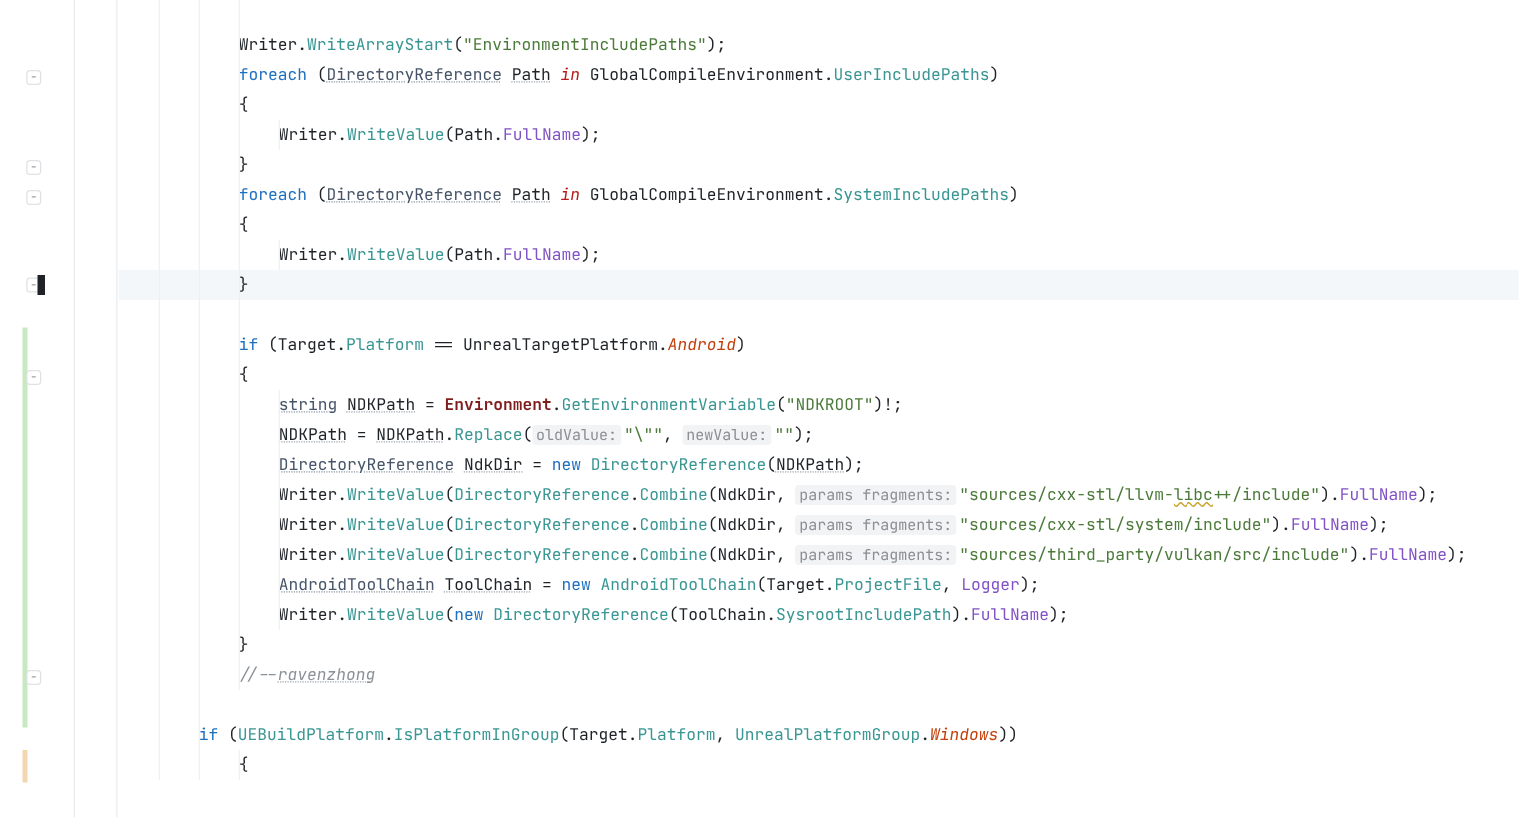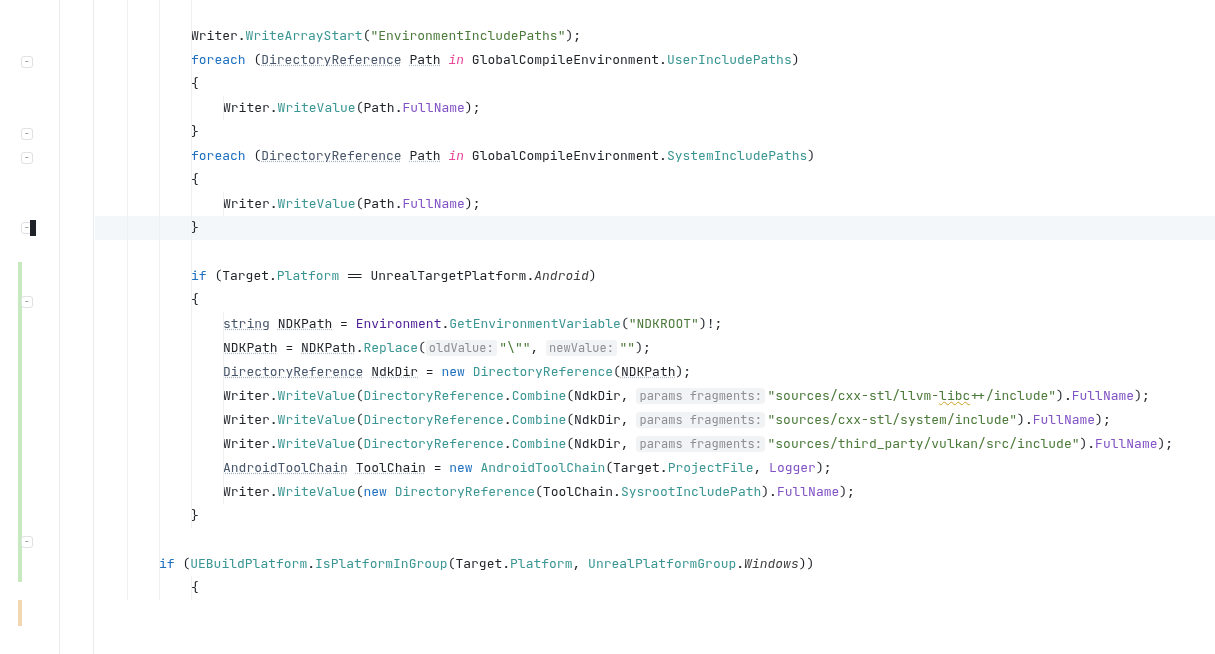--- a/index.html
+++ b/index.html
@@ -83,26 +83,26 @@
   
   .line.current {
     background: #f4f7fa;
   }
 
   
   .tk-default   { color: #1f2328; }
   .tk-method    { color: #3a9693; }           
   .tk-string    { color: #4c7a3a; }           
   .tk-keyword   { color: #1e6fbf; }           
-  .tk-keyword-it{ color: #ec4899; font-style: italic; }
+  .tk-keyword-it{ color: #b91c1c; font-style: italic; }
   .tk-type      { color: #475569; text-decoration: underline dotted #a6b0bb; } 
-  .tk-type-plain{ color: #4c1d95; }           
+  .tk-type-plain{ color: #7f1d1d; font-weight: bold; }           
   .tk-var       { color: #1f2328; text-decoration: underline dotted #b4bcc4; }
   .tk-prop      { color: #8253c5; }           
-  .tk-enum      { color: #404040; font-style: italic; }
+  .tk-enum      { color: #c2410c; font-style: italic; }
   .tk-comment   { color: #8a9299; font-style: italic; }
   .tk-comment-u { color: #8a9299; font-style: italic; text-decoration: underline dotted #b4bcc4;}
   .tk-hint      {
     color: #8b8e92;
     background: #f1f3f5;
     border-radius: 3px;
     padding: 0 3px;
     font-size: 12px;
   }
   .tk-punc      { color: #1f2328; }
@@ -144,17 +144,18 @@
       <div class="line"><span class="indent-guide" style="left: 32px;"></span><span class="indent-guide" style="left: 64px;"></span><span class="indent-guide" style="left: 96px;"></span><span style="display: inline-block; width: 96px;"></span><span class="tk-punc">{</span></div>
       <div class="line"><span class="indent-guide" style="left: 32px;"></span><span class="indent-guide" style="left: 64px;"></span><span class="indent-guide" style="left: 96px;"></span><span class="indent-guide" style="left: 128px;"></span><span style="display: inline-block; width: 128px;"></span><span class="tk-type">string</span><span class="tk-default"> </span><span class="tk-var">NDKPath</span><span class="tk-punc"> = </span><span class="tk-type-plain">Environment</span><span class="tk-punc">.</span><span class="tk-method">GetEnvironmentVariable</span><span class="tk-punc">(</span><span class="tk-string">"NDKROOT"</span><span class="tk-punc">)!;</span></div>
       <div class="line"><span class="indent-guide" style="left: 32px;"></span><span class="indent-guide" style="left: 64px;"></span><span class="indent-guide" style="left: 96px;"></span><span class="indent-guide" style="left: 128px;"></span><span style="display: inline-block; width: 128px;"></span><span class="tk-var">NDKPath</span><span class="tk-punc"> = </span><span class="tk-var">NDKPath</span><span class="tk-punc">.</span><span class="tk-method">Replace</span><span class="tk-punc">(</span><span><span class="tk-hint">oldValue:</span> </span><span class="tk-string">"\""</span><span class="tk-punc">, </span><span><span class="tk-hint">newValue:</span> </span><span class="tk-string">""</span><span class="tk-punc">);</span></div>
       <div class="line"><span class="indent-guide" style="left: 32px;"></span><span class="indent-guide" style="left: 64px;"></span><span class="indent-guide" style="left: 96px;"></span><span class="indent-guide" style="left: 128px;"></span><span style="display: inline-block; width: 128px;"></span><span class="tk-type">DirectoryReference</span><span class="tk-default"> </span><span class="tk-var">NdkDir</span><span class="tk-punc"> = </span><span class="tk-keyword">new</span><span class="tk-default"> </span><span class="tk-method">DirectoryReference</span><span class="tk-punc">(</span><span class="tk-var">NDKPath</span><span class="tk-punc">);</span></div>
       <div class="line"><span class="indent-guide" style="left: 32px;"></span><span class="indent-guide" style="left: 64px;"></span><span class="indent-guide" style="left: 96px;"></span><span class="indent-guide" style="left: 128px;"></span><span style="display: inline-block; width: 128px;"></span><span class="tk-default">Writer.</span><span class="tk-method">WriteValue</span><span class="tk-punc">(</span><span class="tk-method">DirectoryReference</span><span class="tk-punc">.</span><span class="tk-method">Combine</span><span class="tk-punc">(NdkDir, </span><span><span class="tk-hint">params fragments:</span> </span><span class="tk-string">"sources/cxx-stl/llvm-</span><span class="tk-string tk-wavy">libc</span><span class="tk-string">++/include"</span><span class="tk-punc">).</span><span class="tk-prop">FullName</span><span class="tk-punc">);</span></div>
       <div class="line"><span class="indent-guide" style="left: 32px;"></span><span class="indent-guide" style="left: 64px;"></span><span class="indent-guide" style="left: 96px;"></span><span class="indent-guide" style="left: 128px;"></span><span style="display: inline-block; width: 128px;"></span><span class="tk-default">Writer.</span><span class="tk-method">WriteValue</span><span class="tk-punc">(</span><span class="tk-method">DirectoryReference</span><span class="tk-punc">.</span><span class="tk-method">Combine</span><span class="tk-punc">(NdkDir, </span><span><span class="tk-hint">params fragments:</span> </span><span class="tk-string">"sources/cxx-stl/system/include"</span><span class="tk-punc">).</span><span class="tk-prop">FullName</span><span class="tk-punc">);</span></div>
       <div class="line"><span class="indent-guide" style="left: 32px;"></span><span class="indent-guide" style="left: 64px;"></span><span class="indent-guide" style="left: 96px;"></span><span class="indent-guide" style="left: 128px;"></span><span style="display: inline-block; width: 128px;"></span><span class="tk-default">Writer.</span><span class="tk-method">WriteValue</span><span class="tk-punc">(</span><span class="tk-method">DirectoryReference</span><span class="tk-punc">.</span><span class="tk-method">Combine</span><span class="tk-punc">(NdkDir, </span><span><span class="tk-hint">params fragments:</span> </span><span class="tk-string">"sources/third_party/vulkan/src/include"</span><span class="tk-punc">).</span><span class="tk-prop">FullName</span><span class="tk-punc">);</span></div>
       <div class="line"><span class="indent-guide" style="left: 32px;"></span><span class="indent-guide" style="left: 64px;"></span><span class="indent-guide" style="left: 96px;"></span><span class="indent-guide" style="left: 128px;"></span><span style="display: inline-block; width: 128px;"></span><span class="tk-type">AndroidToolChain</span><span class="tk-default"> </span><span class="tk-var">ToolChain</span><span class="tk-punc"> = </span><span class="tk-keyword">new</span><span class="tk-default"> </span><span class="tk-method">AndroidToolChain</span><span class="tk-punc">(Target.</span><span class="tk-method">ProjectFile</span><span class="tk-punc">, </span><span class="tk-prop">Logger</span><span class="tk-punc">);</span></div>
       <div class="line"><span class="indent-guide" style="left: 32px;"></span><span class="indent-guide" style="left: 64px;"></span><span class="indent-guide" style="left: 96px;"></span><span class="indent-guide" style="left: 128px;"></span><span style="display: inline-block; width: 128px;"></span><span class="tk-default">Writer.</span><span class="tk-method">WriteValue</span><span class="tk-punc">(</span><span class="tk-keyword">new</span><span class="tk-default"> </span><span class="tk-method">DirectoryReference</span><span class="tk-punc">(ToolChain.</span><span class="tk-method">SysrootIncludePath</span><span class="tk-punc">).</span><span class="tk-prop">FullName</span><span class="tk-punc">);</span></div>
       <div class="line"><span class="indent-guide" style="left: 32px;"></span><span class="indent-guide" style="left: 64px;"></span><span class="indent-guide" style="left: 96px;"></span><span style="display: inline-block; width: 96px;"></span><span class="tk-punc">}</span></div>
+      <div class="line"><span class="indent-guide" style="left: 32px;"></span><span class="indent-guide" style="left: 64px;"></span><span class="indent-guide" style="left: 96px;"></span><span style="display: inline-block; width: 96px;"></span><span class="tk-comment">//--</span><span class="tk-comment-u">ravenzhong</span></div>
       <div class="line"><span class="indent-guide" style="left: 32px;"></span><span class="indent-guide" style="left: 64px;"></span><span style="display: inline-block; width: 64px;"></span></div>
       <div class="line"><span class="indent-guide" style="left: 32px;"></span><span class="indent-guide" style="left: 64px;"></span><span style="display: inline-block; width: 64px;"></span><span class="tk-keyword">if</span><span class="tk-punc"> (</span><span class="tk-method">UEBuildPlatform</span><span class="tk-punc">.</span><span class="tk-method">IsPlatformInGroup</span><span class="tk-punc">(Target.</span><span class="tk-method">Platform</span><span class="tk-punc">, </span><span class="tk-method">UnrealPlatformGroup</span><span class="tk-punc">.</span><span class="tk-enum">Windows</span><span class="tk-punc">))</span></div>
       <div class="line"><span class="indent-guide" style="left: 32px;"></span><span class="indent-guide" style="left: 64px;"></span><span class="indent-guide" style="left: 96px;"></span><span style="display: inline-block; width: 96px;"></span><span class="tk-punc">{</span></div>
     </div>
 </div>
 
 </body></html>

